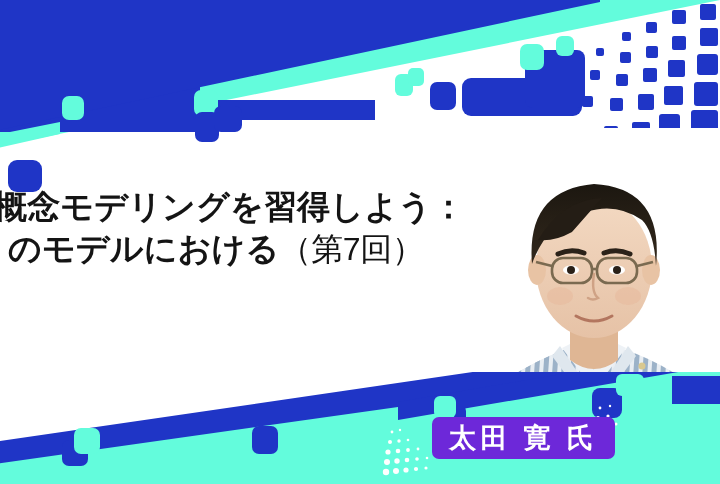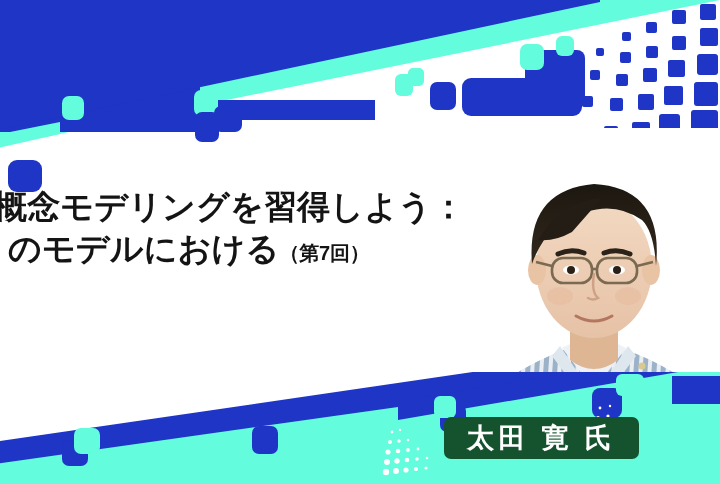--- a/index.html
+++ b/index.html
@@ -51,37 +51,37 @@
     font-size: 33px;
     font-weight: bold;
     white-space: nowrap;
     display: block;
     color: #141414;
   }
   #title-line-1 { margin-left: -6px; }
   #title-line-2 { margin-left: 6px; }
   #title-line-3 { margin-left: 8px; }
   .title-sub {
-    font-size: 20px;
-    font-weight: bold;
+    font-size: 32px;
+    font-weight: normal;
     letter-spacing: -0.01em;
     margin-top: 36px;
   }
 
   
   #name-badge {
     position: absolute;
-    left: 444px;
+    left: 432px;
     top: 417px;
     height: 42px;
-    padding: 0 23px;
+    padding: 0 17px;
     display: flex;
     align-items: center;
     justify-content: center;
-    background: #14532d;
+    background: #6d28d9;
     border-radius: 7px;
     color: #ffffff;
     font-size: 27px;
     font-weight: bold;
     letter-spacing: 0.16em;
     box-sizing: border-box;
     z-index: 40;
   }
 </style>
 </head>

